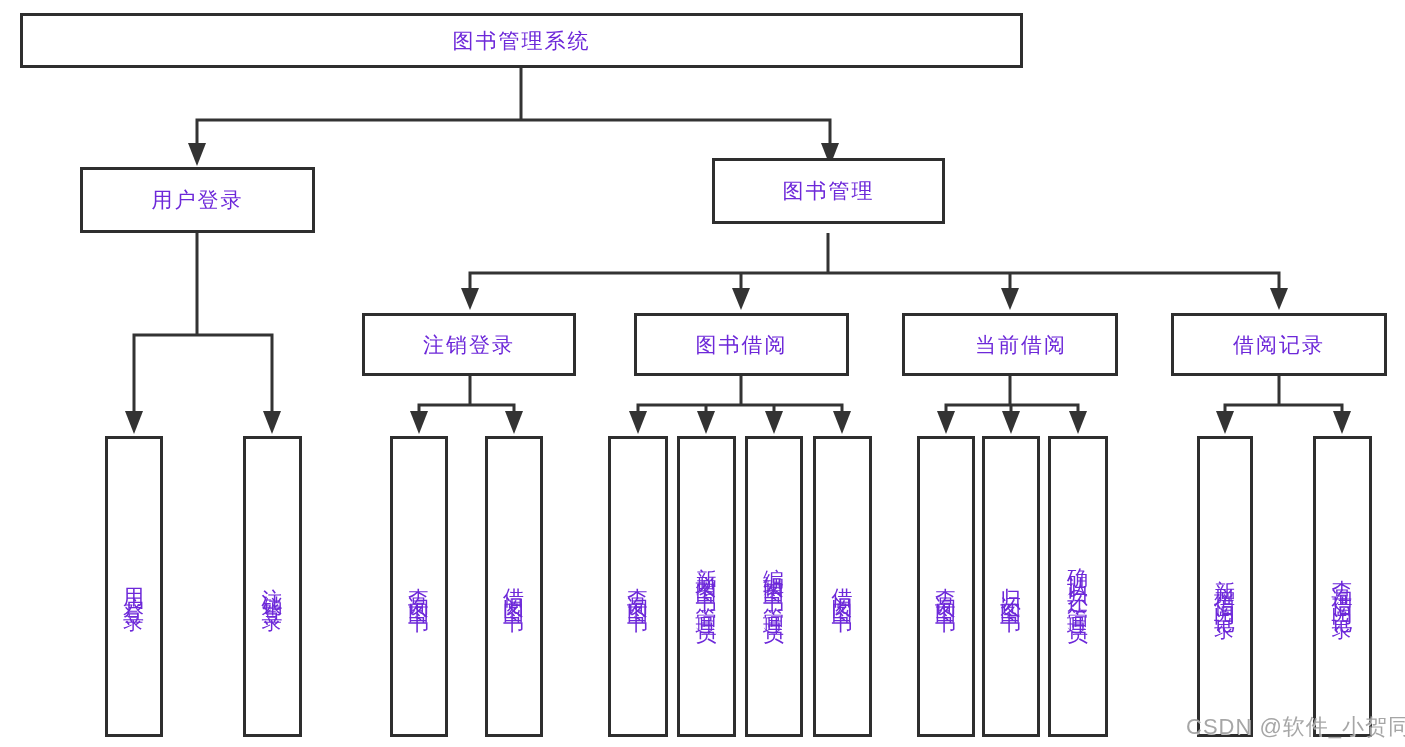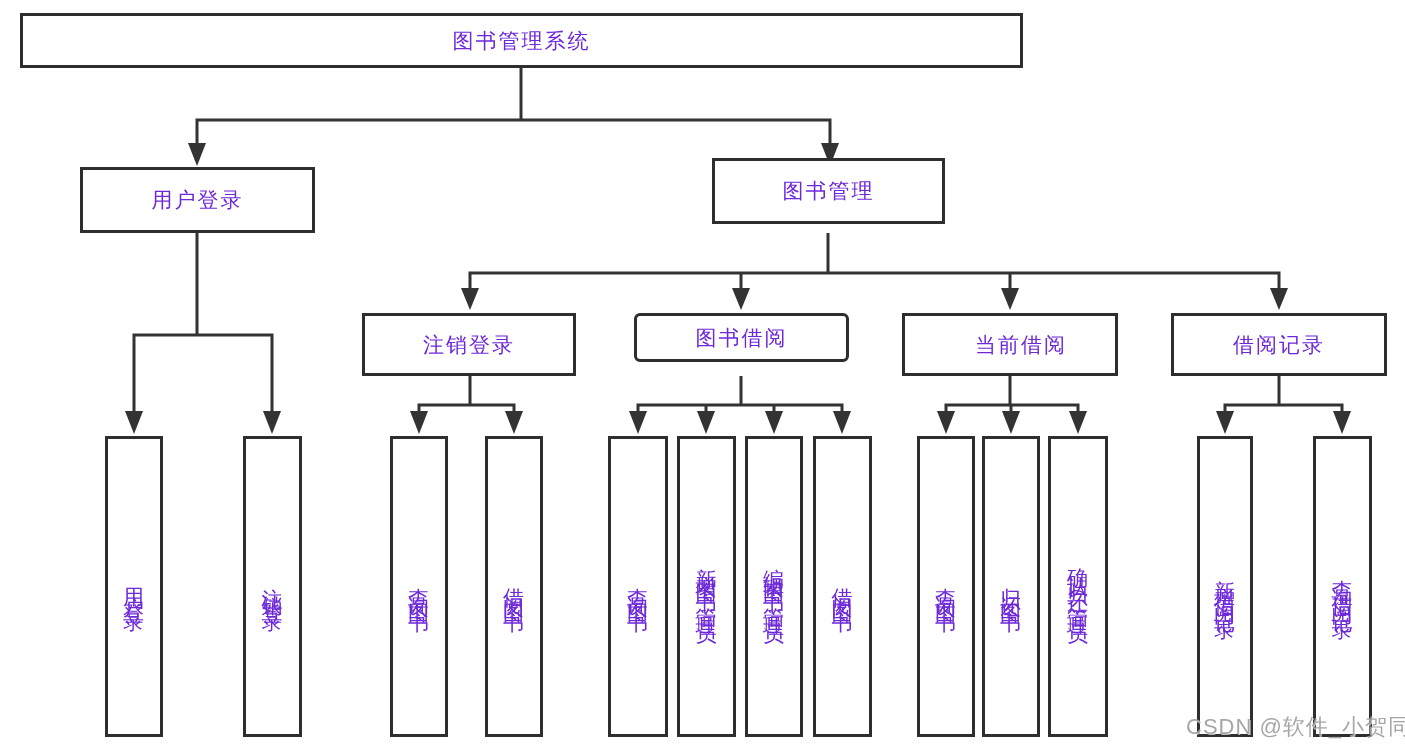--- a/index.html
+++ b/index.html
@@ -108,21 +108,21 @@
       <polygon points="1333,411 1351,411 1342,434"></polygon>
     </g>
   </svg>
 
   <div class="node" style="left:20px; top:13px; width:1003px; height:55px;">图书管理系统</div>
 
   <div class="node" style="left:80px; top:167px; width:235px; height:66px;">用户登录</div>
   <div class="node" style="left:712px; top:158px; width:233px; height:66px;">图书管理</div>
 
   <div class="node" style="left:362px; top:313px; width:214px; height:63px;">注销登录</div>
-  <div class="node" style="left:634px; top:313px; width:215px; height:49px;border-radius:6px;">图书借阅</div>
+  <div class="node" style="left:634px; top:313px; width:215px; height:63px;">图书借阅</div>
   <div class="node" style="left:902px; top:313px; width:216px; height:63px;padding-left:22px;">当前借阅</div>
   <div class="node" style="left:1171px; top:313px; width:216px; height:63px;">借阅记录</div>
 
   <div class="node leaf" style="left:105px; top:436px; width:58px; height:301px;">
     <span class="vtext">用户登录</span>
   </div>
   <div class="node leaf" style="left:243px; top:436px; width:59px; height:301px;">
     <span class="vtext">注销登录</span>
   </div>
 

